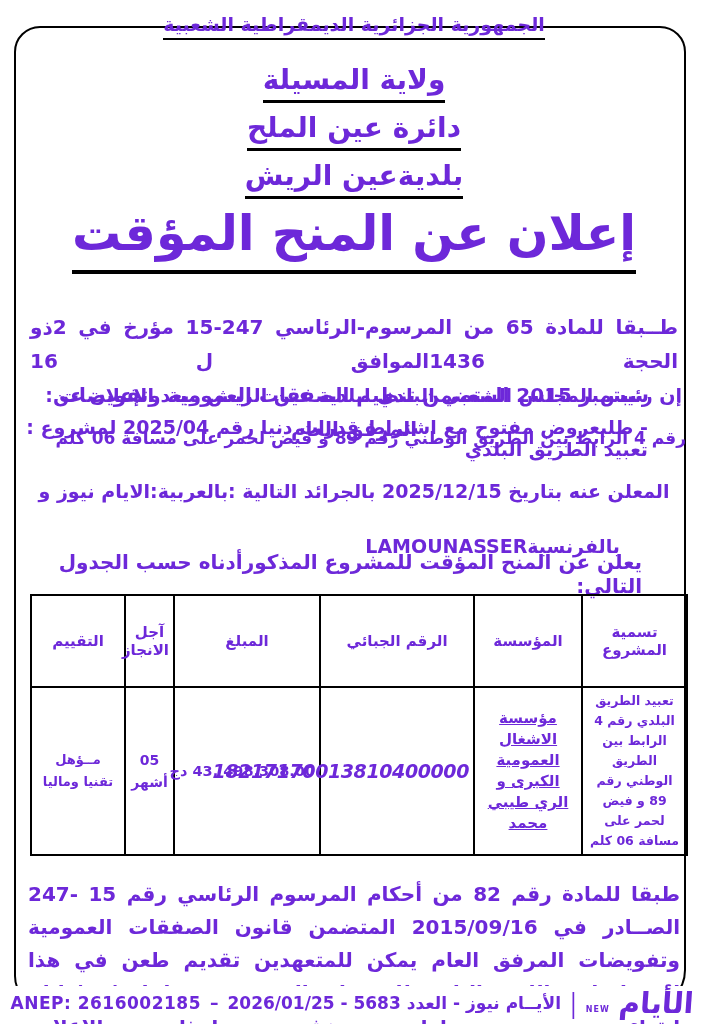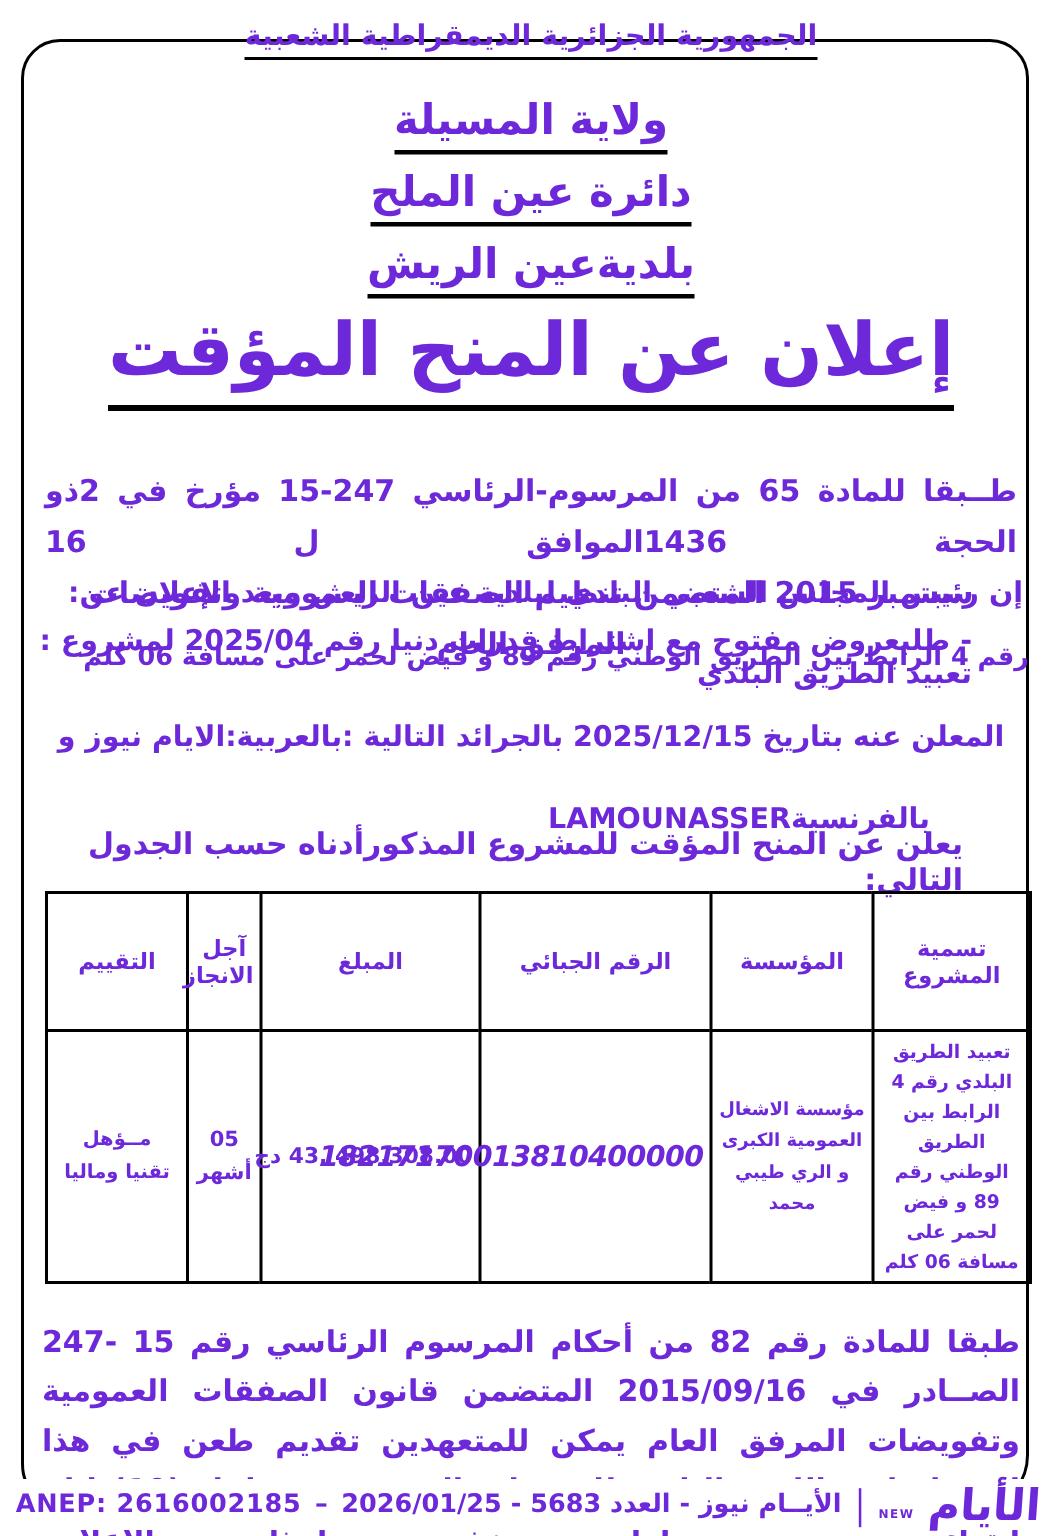--- a/index.html
+++ b/index.html
@@ -60,21 +60,21 @@
   .award-table td,.award-table th{
     border:2px solid #000;
     text-align:center;vertical-align:middle;
     font-weight:bold;padding:2px 4px;
   }
   .award-table thead tr{height:92px;}
   .award-table tbody tr{height:168px;}
   .award-table th{font-size:15px;}
   .th-narrow{font-size:14px;letter-spacing:-0.3px;}
   .cell-project{font-size:12.5px;line-height:20px;}
-  .cell-company{font-size:12px;line-height:21px;}
+  .cell-company{font-size:15px;line-height:21px;text-decoration:underline;}
   .cell-tax{font-size:19px;letter-spacing:-0.4px;white-space:nowrap;font-style:italic;}
   .cell-amount{font-size:14.5px;white-space:nowrap;}
   .cell-deadline{font-size:14px;line-height:22px;margin-top:40px;}
   .cell-eval{font-size:13px;line-height:22px;}
 
   .appeal{
     top:878px;font-size:20px;line-height:33px;
     text-align:justify;text-align-last:justify;padding:0 6px;
   }
 

